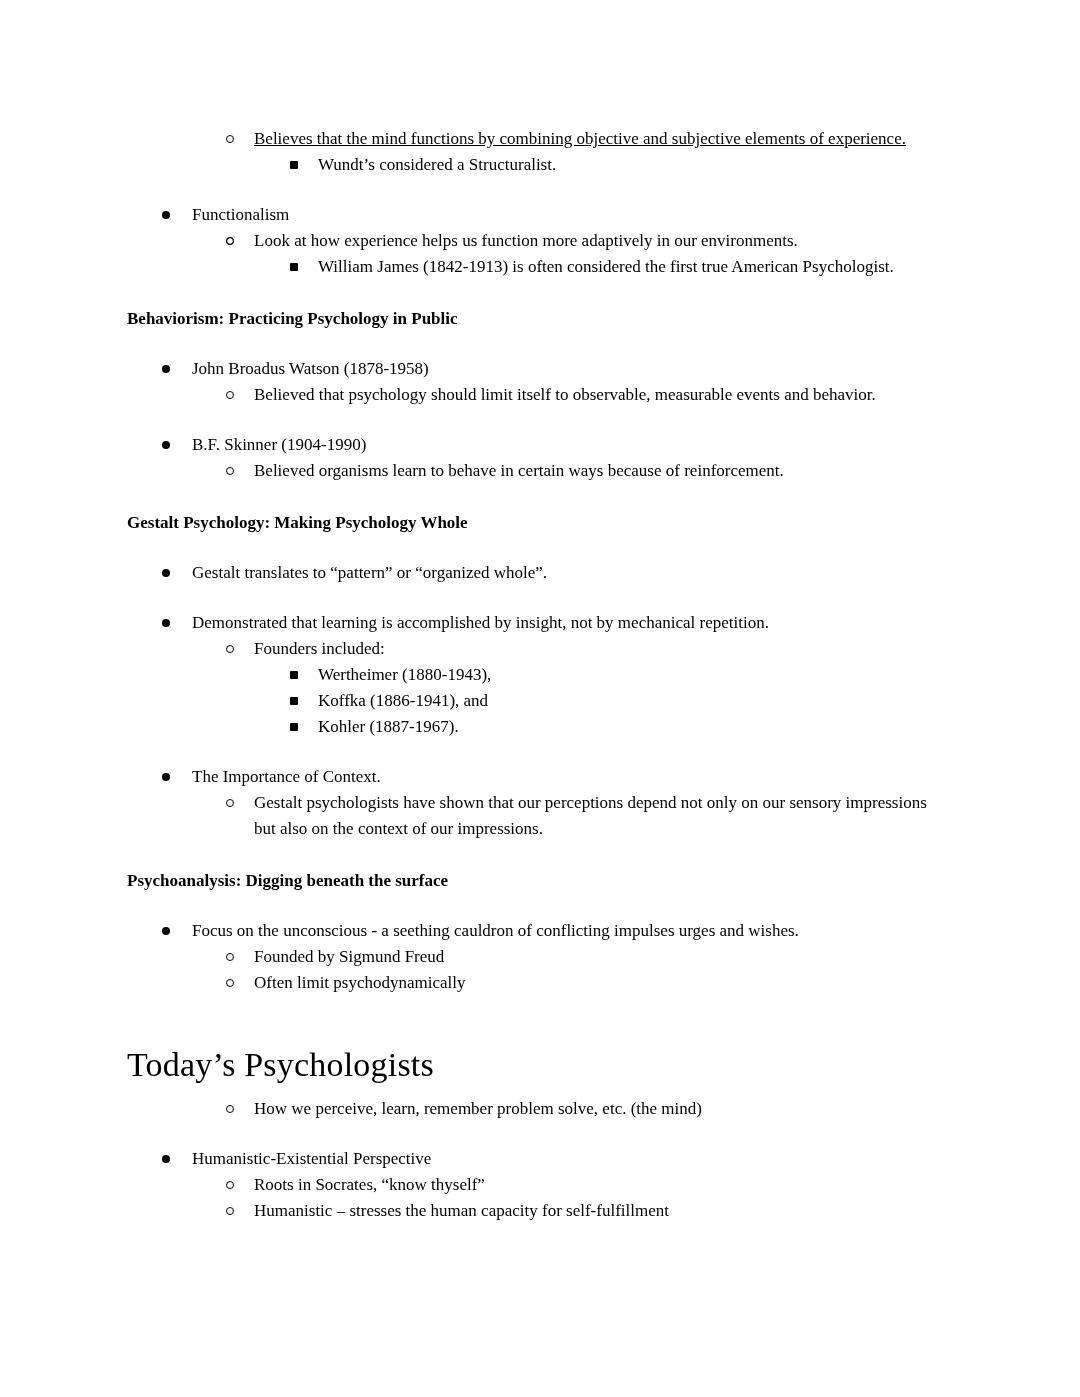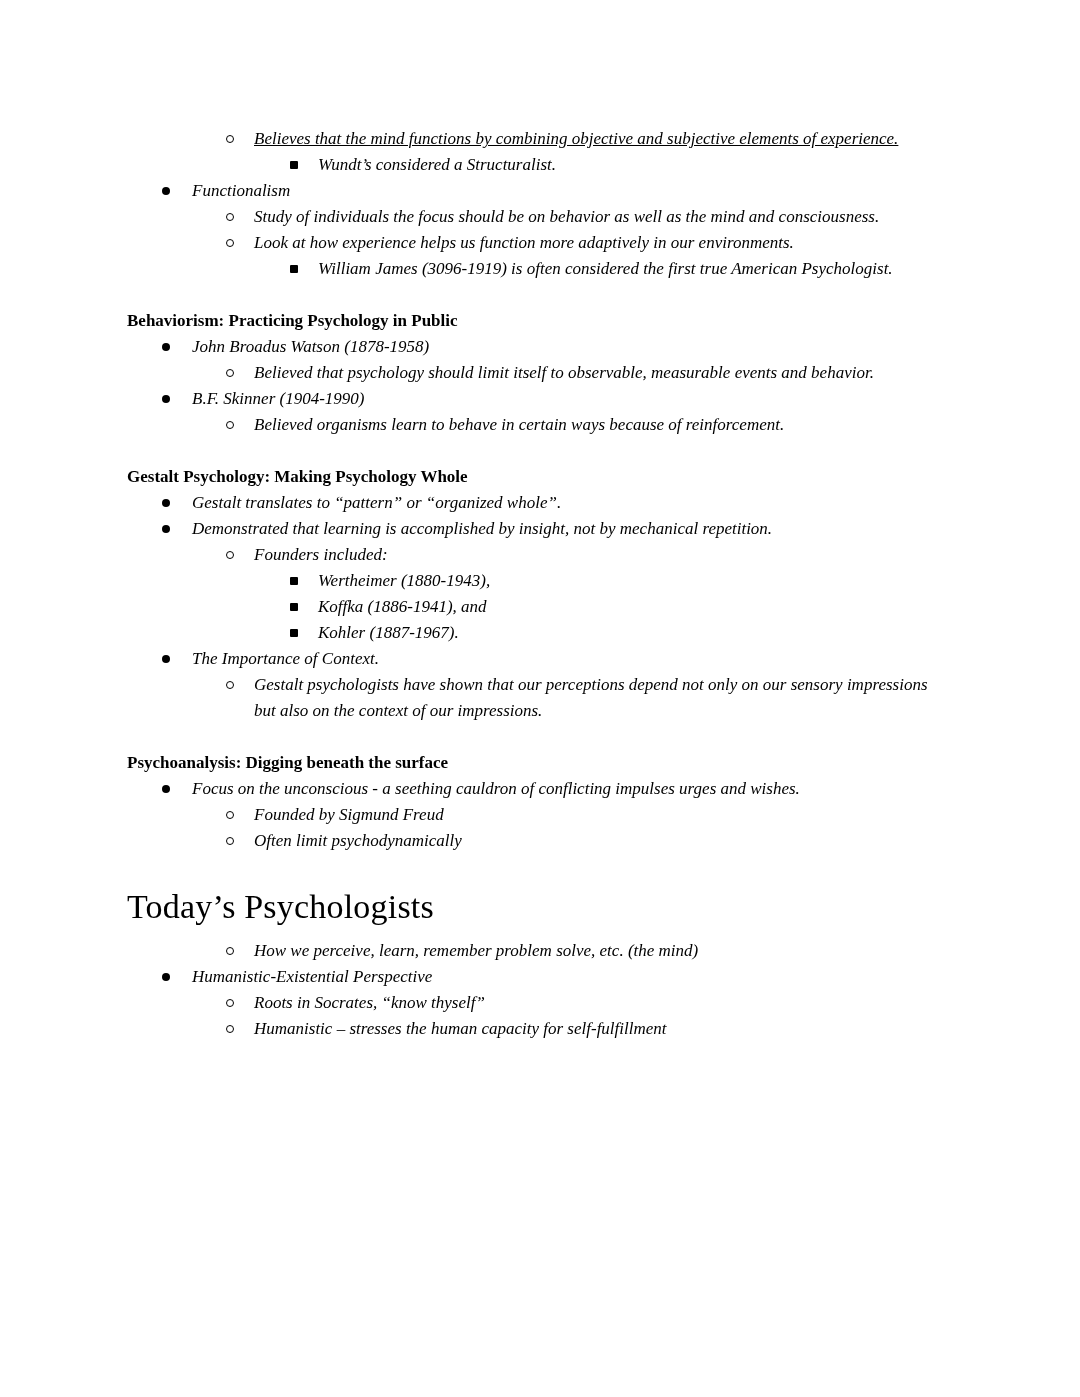--- a/index.html
+++ b/index.html
@@ -21,36 +21,35 @@
     padding: 126px 140px 0 127px;
     background: #ffffff;
   }
   .para {
     margin: 26px 0 0 0;
     font-size: 17px;
     line-height: 26px;
     font-weight: 700;
   }
   .doc-heading {
-    margin: 32px 0 10px 0;
+    margin: 48px 0 10px 0;
     font-size: 34px;
     line-height: 42px;
     font-weight: 400;
     letter-spacing: 0.2px;
   }
   .list {
     margin: 0;
   }
   .li {
     position: relative;
     font-size: 17px;
     line-height: 26px;
-    font-style: italic;
   }
-  .lvl1 { padding-left: 65px; }
+  .lvl1 { padding-left: 65px; margin-top: 24px; }
   .lvl2 { padding-left: 127px; }
   .lvl3 { padding-left: 191px; }
   .marker {
     position: absolute;
     top: 9px;
     display: block;
   }
   .lvl1 .marker { left: 35px; }
   .lvl2 .marker { left: 99px; }
   .lvl3 .marker { left: 163px; }
@@ -75,23 +74,23 @@
   }
 </style>
 </head>
 <body>
 
 <div class="page">
     <div class="list">
       <div class="li lvl2 underline"><span class="marker circle"></span><span class="txt">Believes that the mind functions by combining objective and subjective elements of experience.</span></div>
       <div class="li lvl3"><span class="marker square"></span><span class="txt">Wundt’s considered a Structuralist.</span></div>
       <div class="li lvl1"><span class="marker disc"></span><span class="txt">Functionalism</span></div>
-      <div class="li lvl2"><span class="marker circle"></span><span class="txt">Study of individuals the focus should be on behavior as well as the mind and consciousness.</span></div>
+      <div class="li lvl2"><span class="marker circle"></span></div>
       <div class="li lvl2"><span class="marker circle"></span><span class="txt">Look at how experience helps us function more adaptively in our environments.</span></div>
-      <div class="li lvl3"><span class="marker square"></span><span class="txt">William James (3096-1919) is often considered the first true American Psychologist.</span></div>
+      <div class="li lvl3"><span class="marker square"></span><span class="txt">William James (1842-1913) is often considered the first true American Psychologist.</span></div>
     </div>
     <p class="para">Behaviorism: Practicing Psychology in Public</p>
     <div class="list">
       <div class="li lvl1"><span class="marker disc"></span><span class="txt">John Broadus Watson (1878-1958)</span></div>
       <div class="li lvl2"><span class="marker circle"></span><span class="txt">Believed that psychology should limit itself to observable, measurable events and behavior.</span></div>
       <div class="li lvl1"><span class="marker disc"></span><span class="txt">B.F. Skinner (1904-1990)</span></div>
       <div class="li lvl2"><span class="marker circle"></span><span class="txt">Believed organisms learn to behave in certain ways because of reinforcement.</span></div>
     </div>
     <p class="para">Gestalt Psychology: Making Psychology Whole</p>
     <div class="list">

